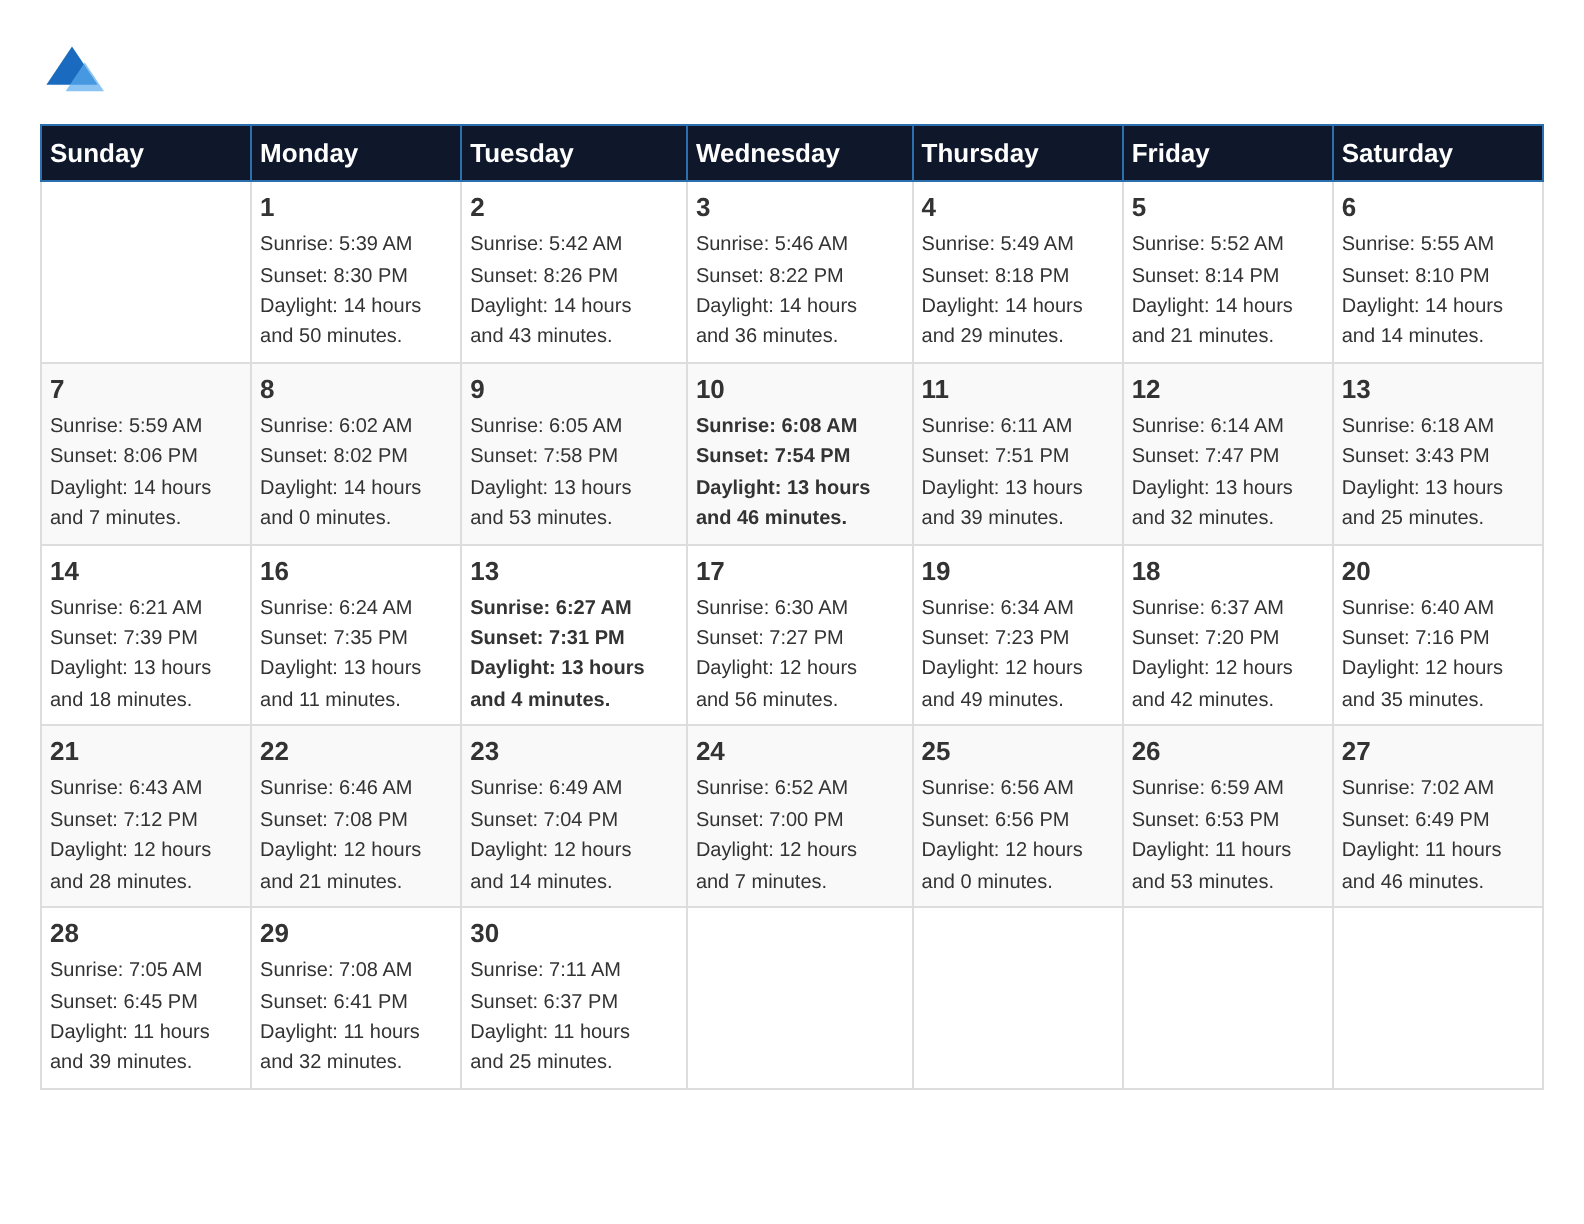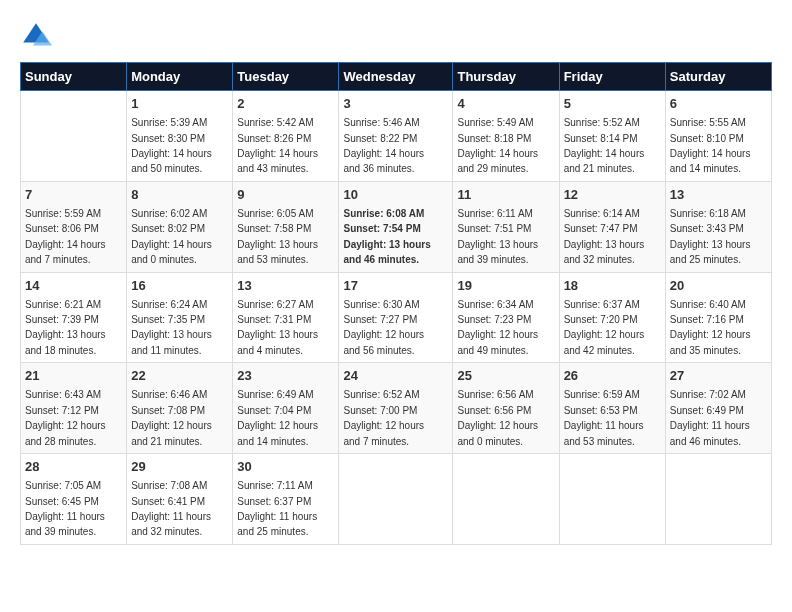--- a/index.html
+++ b/index.html
@@ -181,21 +181,21 @@
       </tr>
       <tr>
         <td><span class="day-num">14</span><span class="day-info" style="white-space: pre-line;">Sunrise: 6:21 AM
 Sunset: 7:39 PM
 Daylight: 13 hours
 and 18 minutes.</span></td>
         <td><span class="day-num">16</span><span class="day-info" style="white-space: pre-line;">Sunrise: 6:24 AM
 Sunset: 7:35 PM
 Daylight: 13 hours
 and 11 minutes.</span></td>
-        <td><span class="day-num">13</span><span class="day-info" style="white-space: pre-line;">Sunrise: 6:27 AM
+        <td><span class="day-num">13</span><span class="day-info" style="white-space: pre-line; font-weight: bold;">Sunrise: 6:27 AM
 Sunset: 7:31 PM
 Daylight: 13 hours
 and 4 minutes.</span></td>
         <td><span class="day-num">17</span><span class="day-info" style="white-space: pre-line;">Sunrise: 6:30 AM
 Sunset: 7:27 PM
 Daylight: 12 hours
 and 56 minutes.</span></td>
         <td><span class="day-num">19</span><span class="day-info" style="white-space: pre-line;">Sunrise: 6:34 AM
 Sunset: 7:23 PM
 Daylight: 12 hours

